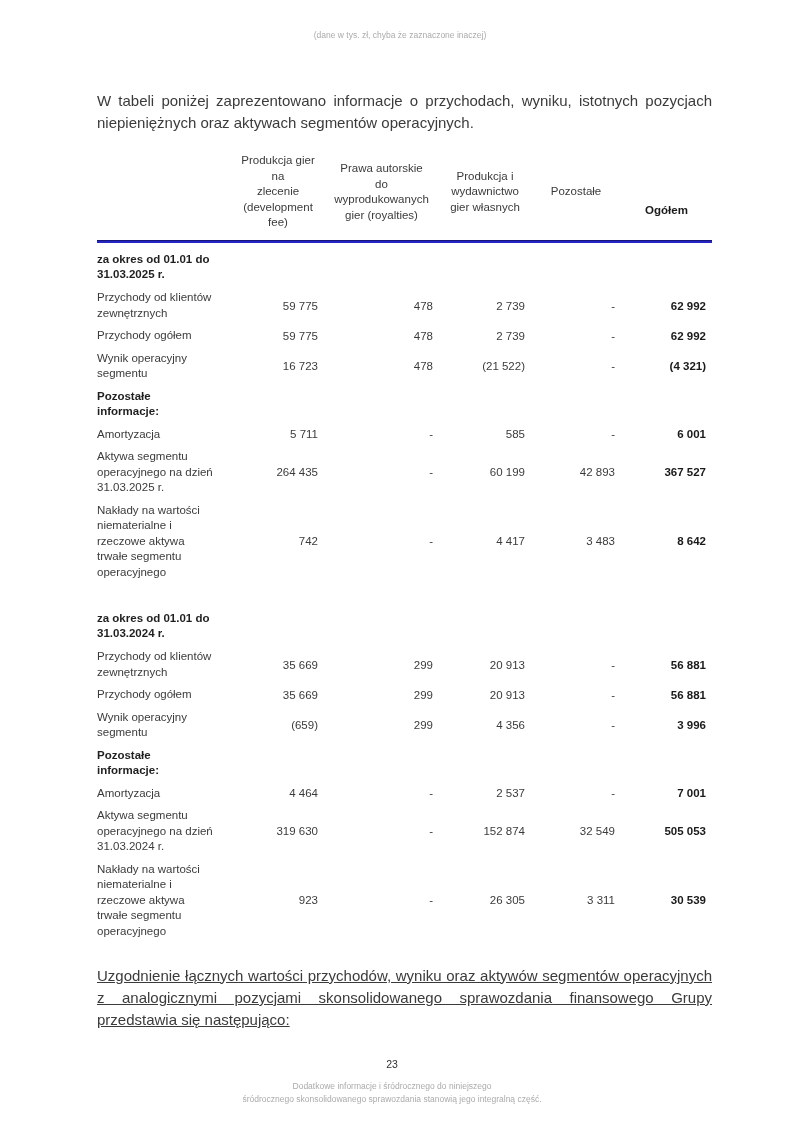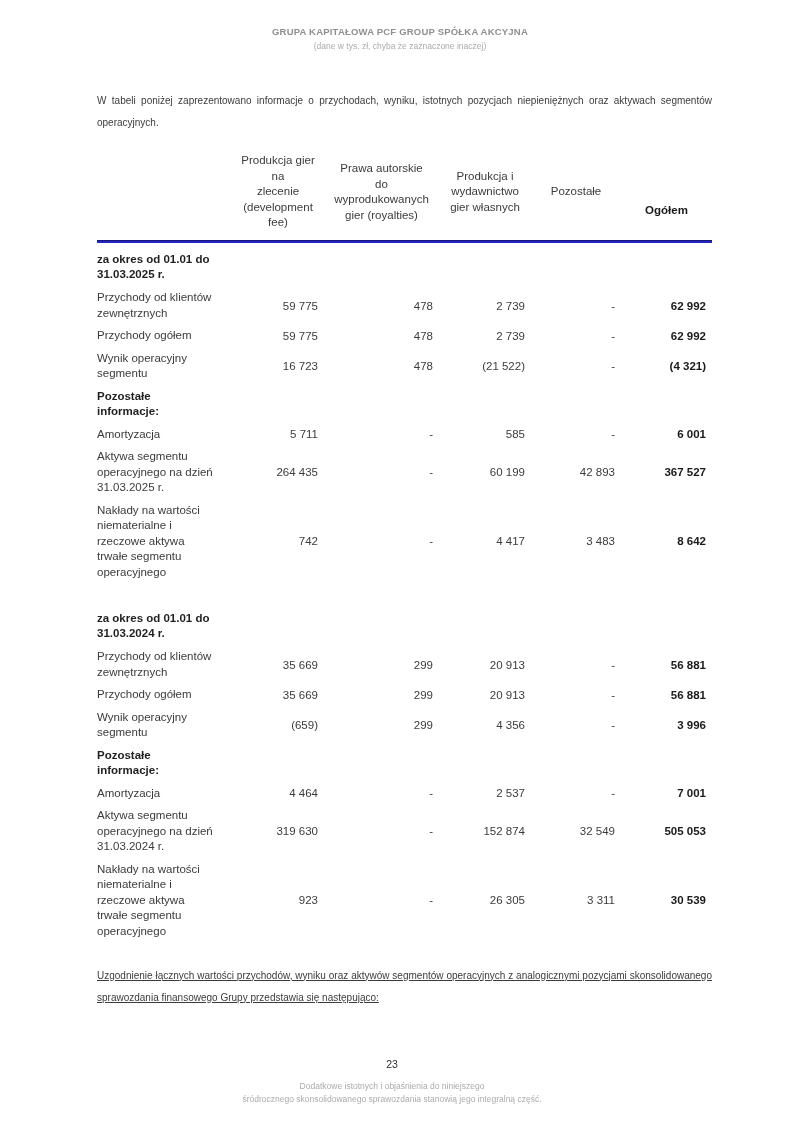--- a/index.html
+++ b/index.html
@@ -15,21 +15,21 @@
   }
 
   
   .doc-header { position: absolute; top: 26px; left: 0; right: 0; text-align: center; }
   .ph-company { font-size: 9.5px; font-weight: bold; color: #8f8f8f; letter-spacing: .2px; }
   .ph-sub { font-size: 8.5px; color: #ababab; margin-top: 3.5px; }
 
   
   .doc-body { position: absolute; top: 90px; left: 97px; width: 615px; }
   .para {
-    font-size: 10px;
+    font-size: 15px;
     line-height: 22px;
     text-align: justify;
     color: #3b3b3b;
   }
   .intro { margin-bottom: 16px; }
   .closing { margin-top: 22px; text-decoration: underline; }
 
   
   .segtable { width: 615px; font-size: 11.5px; }
   .trow {
@@ -72,21 +72,20 @@
   .doc-footer { position: absolute; top: 1058px; left: 0; right: 16px; text-align: center; }
   .pageno { font-size: 10.5px; color: #2f2f2f; margin-bottom: 10px; }
   .fnote { font-size: 8.5px; color: #ababab; line-height: 13px; }
 </style>
 </head>
 <body>
 
 <div class="page">
 
   <header class="doc-header">
-    <div class="ph-company">GRUPA KAPITAŁOWA PCF GROUP SPÓŁKA AKCYJNA</div>
     <div class="ph-sub">(dane w tys. zł, chyba że zaznaczone inaczej)</div>
   </header>
 
   <main class="doc-body">
 
     <p class="para intro">W tabeli poniżej zaprezentowano informacje o przychodach, wyniku, istotnych pozycjach niepieniężnych oraz aktywach segmentów operacyjnych.</p>
 
     <section class="segtable">
 
       <div class="trow thead">
@@ -260,17 +259,17 @@
       </div>
 
     </section>
 
     <p class="para closing">Uzgodnienie łącznych wartości przychodów, wyniku oraz aktywów segmentów operacyjnych z analogicznymi pozycjami skonsolidowanego sprawozdania finansowego Grupy przedstawia się następująco:</p>
 
   </main>
 
   <footer class="doc-footer">
     <div class="pageno">23</div>
-    <div class="fnote">Dodatkowe istotnych i objaśnienia do niniejszego</div>
+    <div class="fnote">Dodatkowe informacje i śródrocznego do niniejszego</div>
     <div class="fnote">śródrocznego skonsolidowanego sprawozdania  stanowią jego integralną część.</div>
   </footer>
 
 </div>
 
 </body></html>

